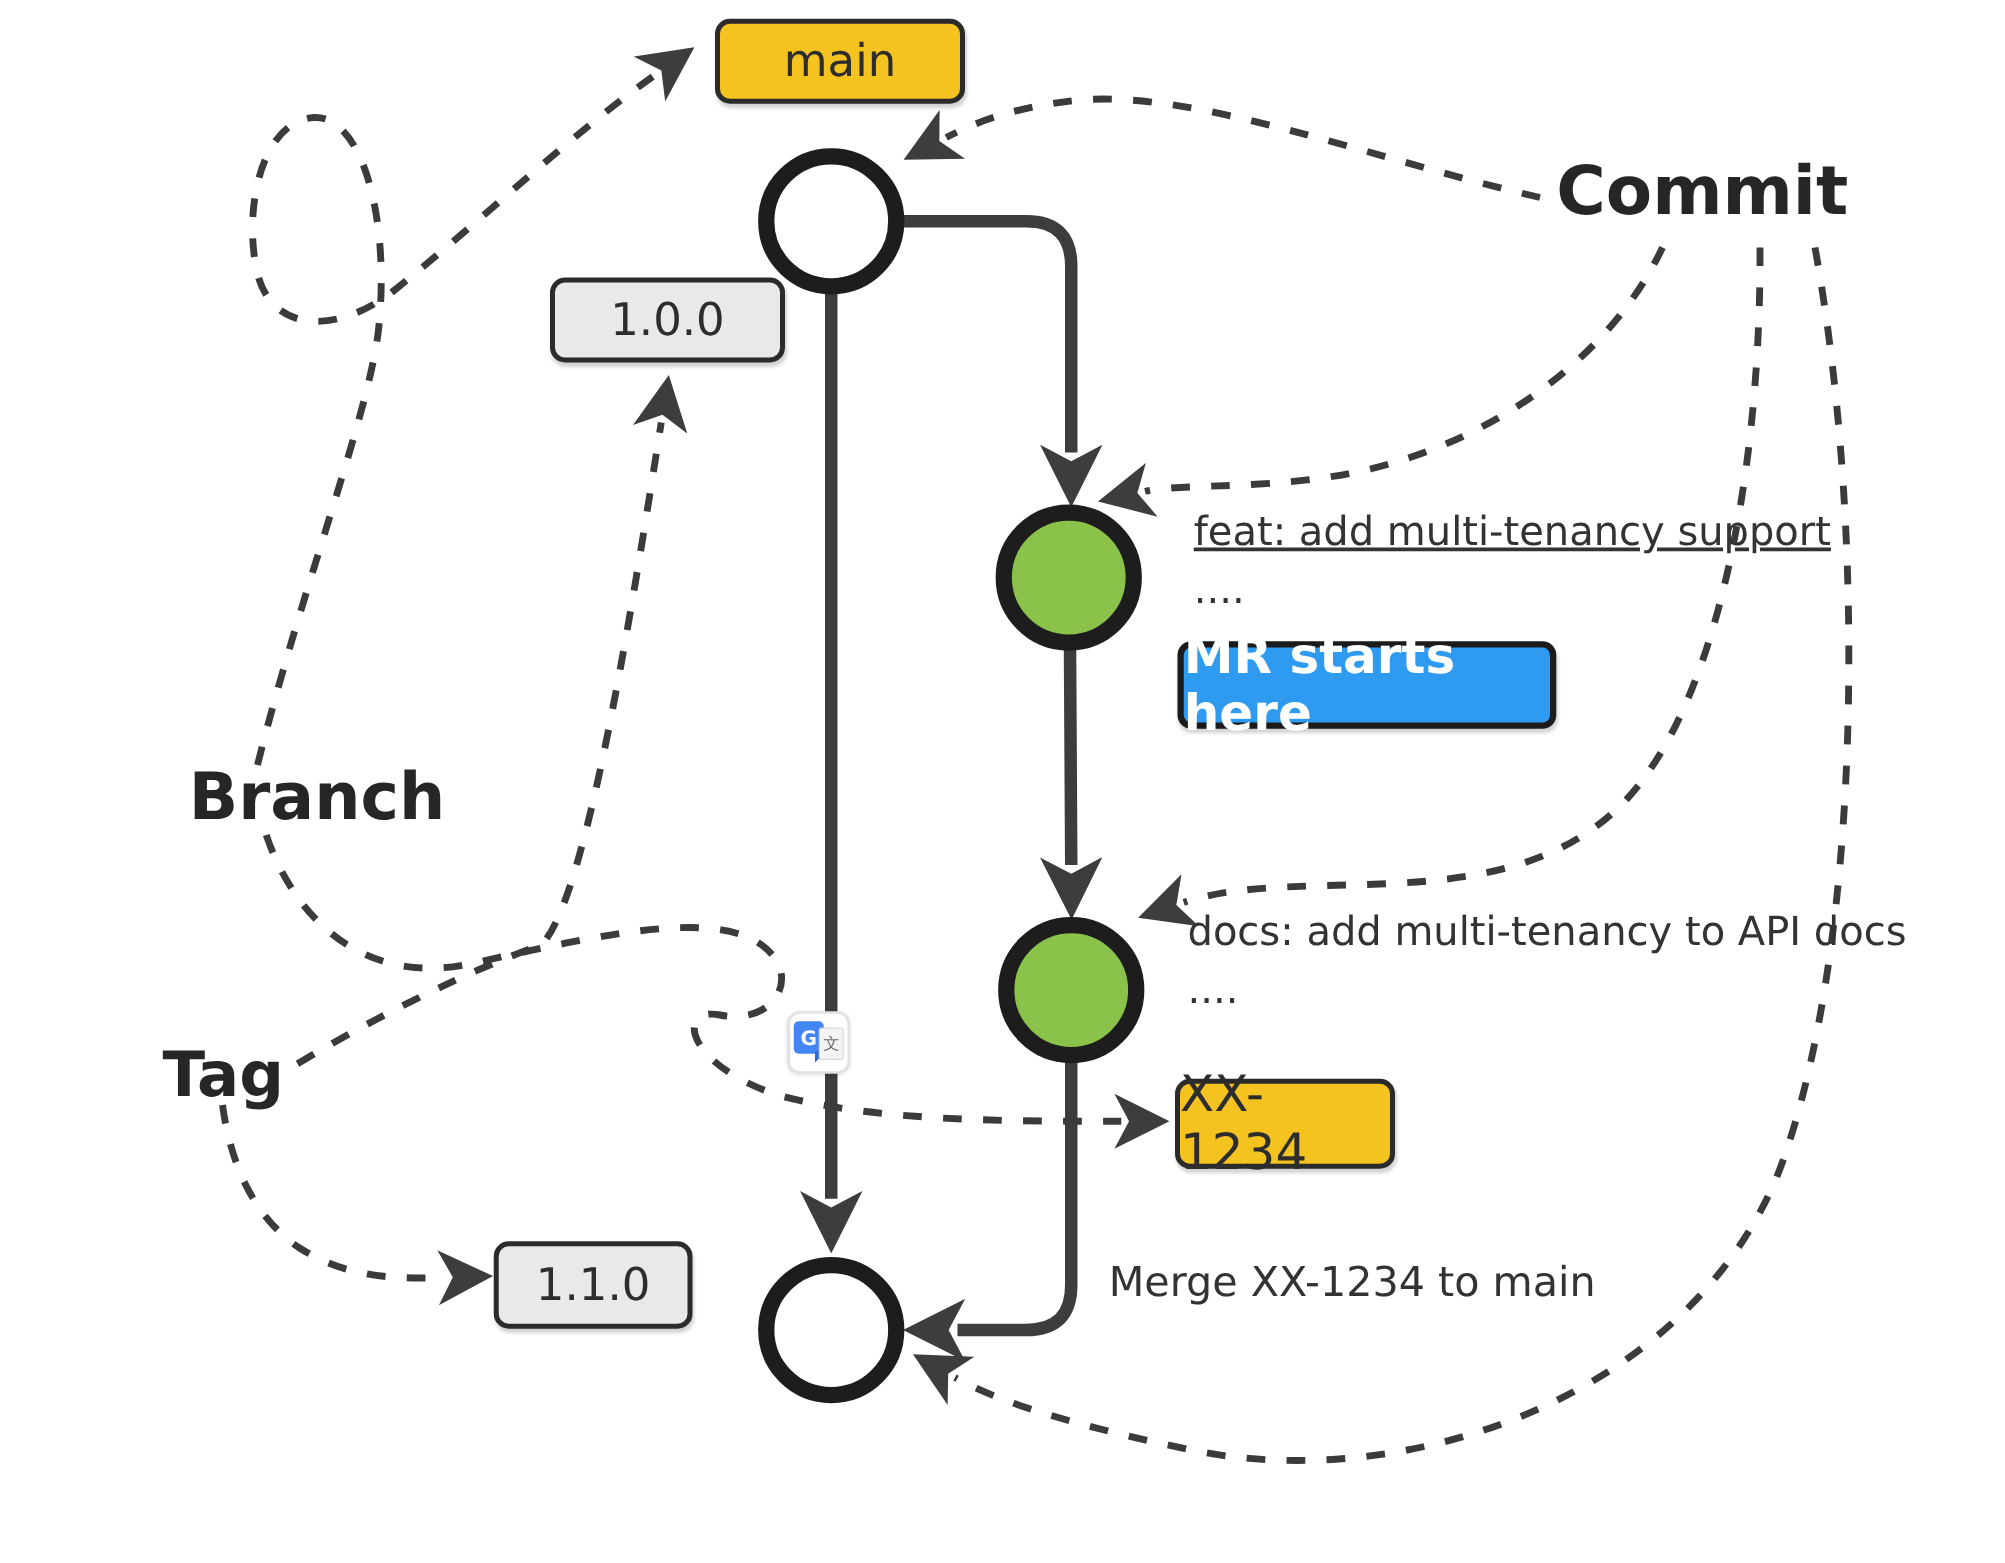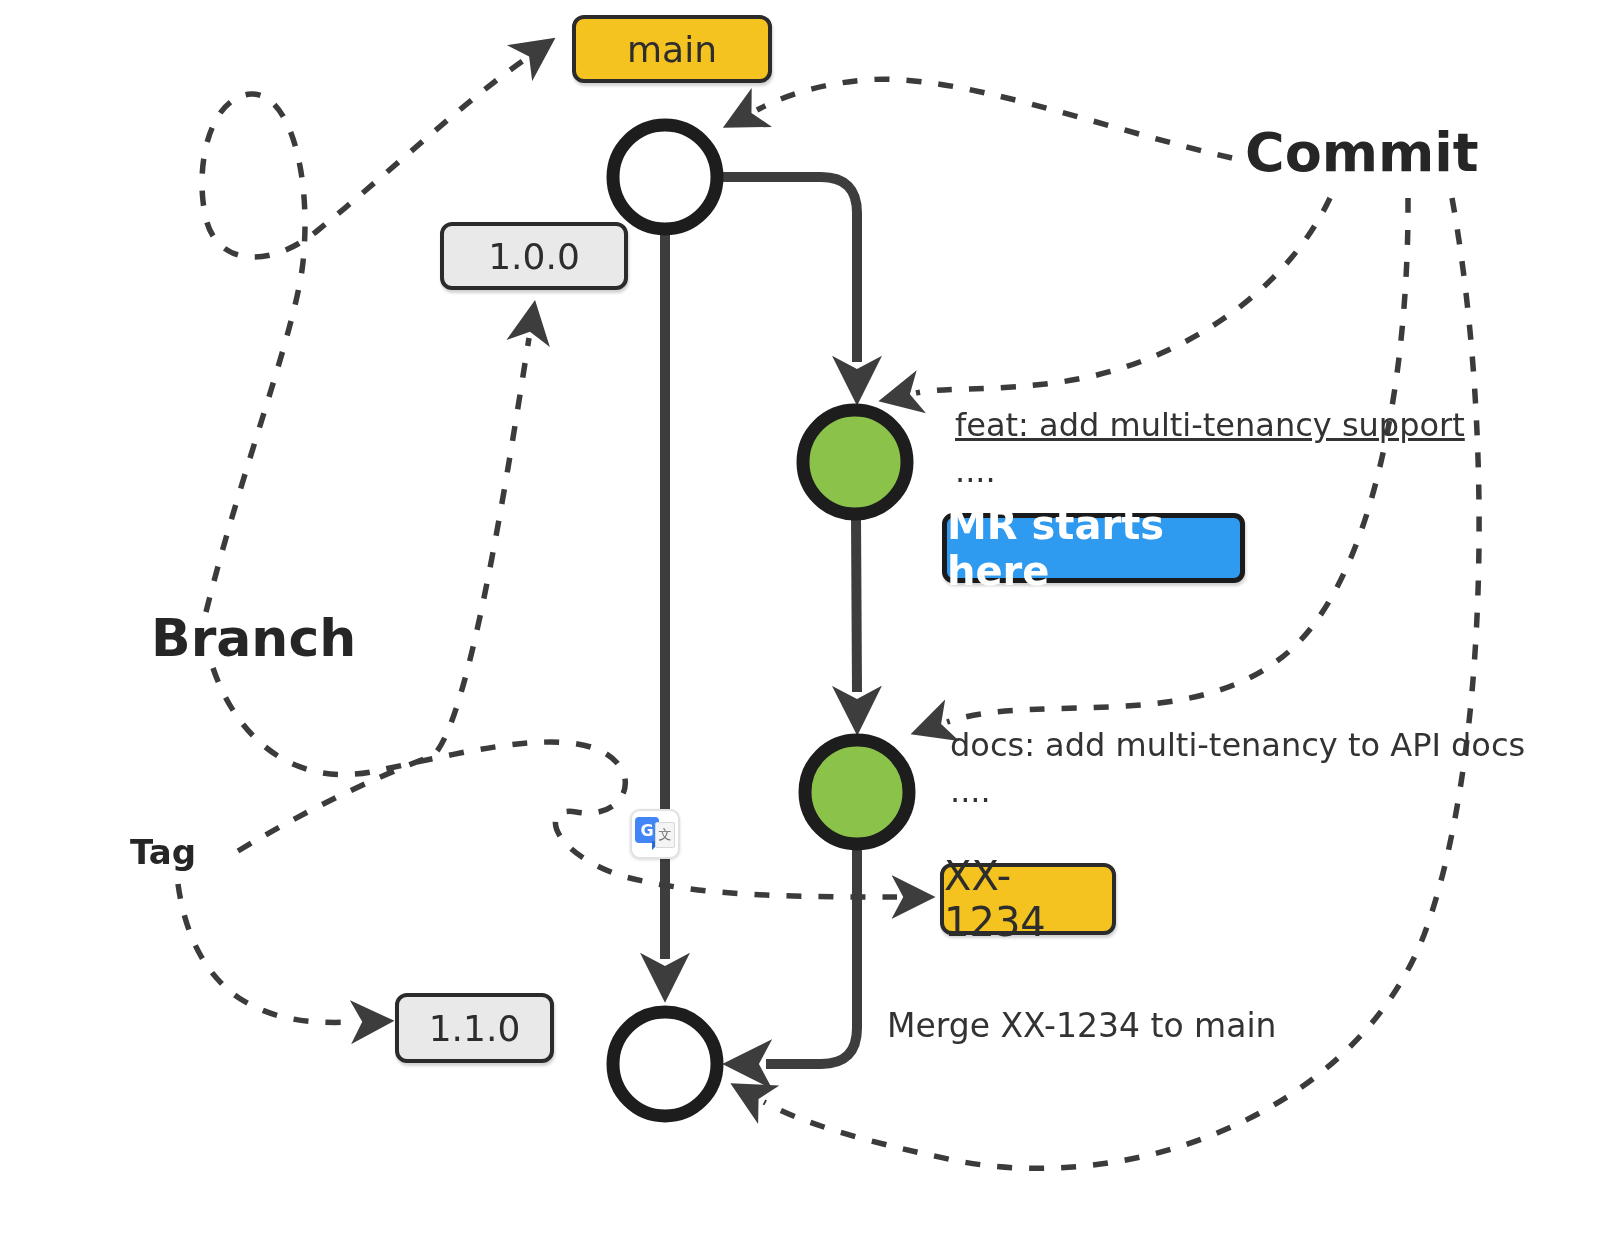--- a/index.html
+++ b/index.html
@@ -85,21 +85,21 @@
   <div class="box yellow" style="left:940px;top:863px;width:176px;height:72px;font-size:40px;">
     <span>XX-1234</span>
   </div>
 
   <div class="box blue" style="left:942px;top:513px;width:303px;height:70px;border-radius:11px;">
     <span>MR starts here</span>
   </div>
 
   <div class="big-label" style="left:1245px;top:126px;font-size:54px;">Commit</div>
   <div class="big-label" style="left:110px;top:612px;margin-left:41px;">Branch</div>
-  <div class="big-label" style="left:130px;top:835px;font-size:34px;">Tag</div>
+  <div class="big-label" style="left:130px;top:835px;font-size:50px;">Tag</div>
 
   <div class="msg" style="left:955px;top:406px;text-decoration:underline;">feat: add multi-tenancy support</div>
   <div class="msg" style="left:955px;top:452px;">....</div>
   <div class="msg" style="left:950px;top:726px;">docs: add multi-tenancy to API docs</div>
   <div class="msg" style="left:950px;top:772px;">....</div>
   <div class="msg" style="left:887px;top:1006px;font-size:33px;">Merge XX-1234 to main</div>
 
   <div class="gt" style="left:630px;top:809px;">
     <div class="g-card">G</div>
     <div class="g-fold"></div>

